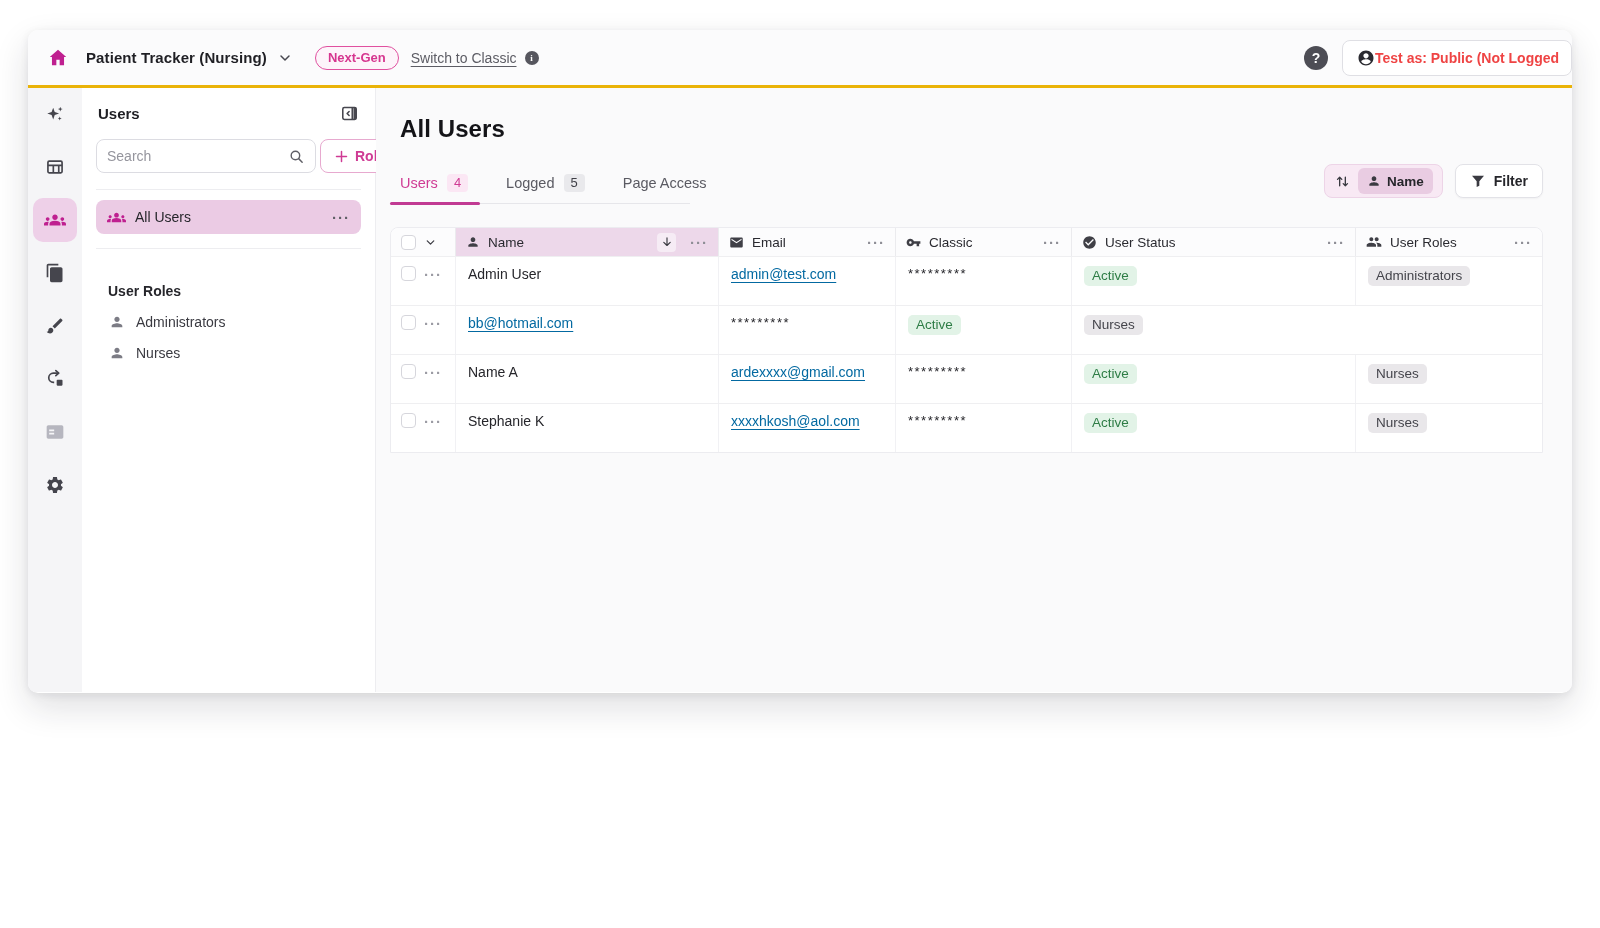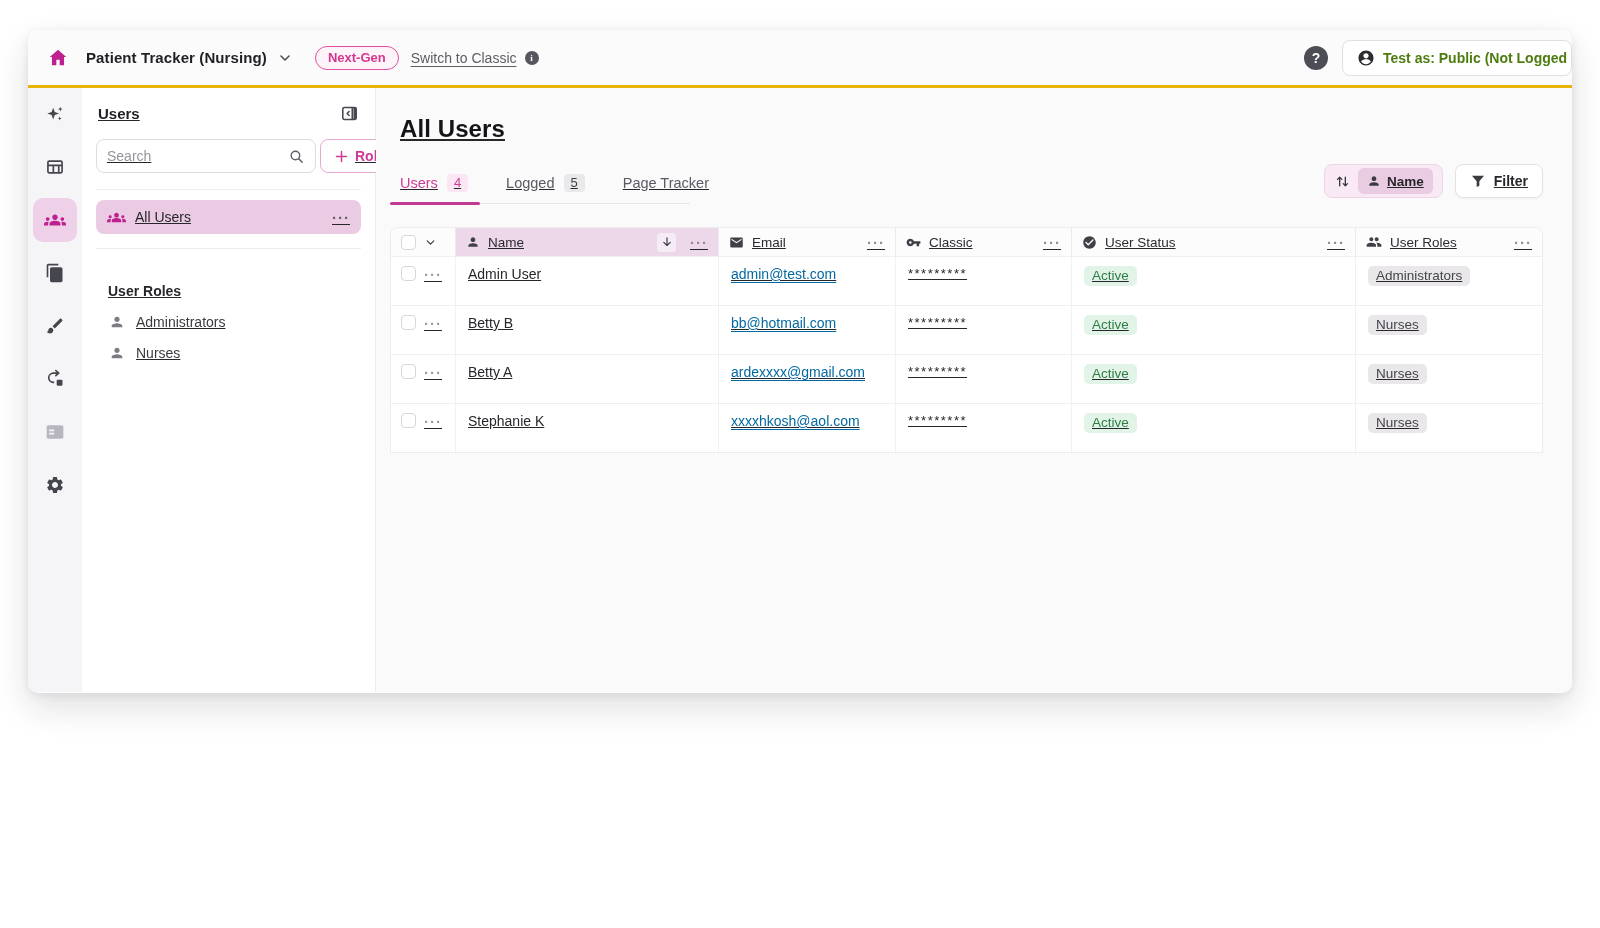--- a/index.html
+++ b/index.html
@@ -16,25 +16,25 @@
   .title-chevron { margin-left:10px; color:#47474f; display:flex; }
   .nextgen-badge { margin-left:22px; border:1.5px solid #e0509f; color:#d6358f; background:#fdf4fa;
                    border-radius:999px; font-size:13px; font-weight:700; padding:3px 12px 4px; }
   .switch-link { margin-left:12px; font-size:14px; color:#5c5c64; text-decoration:underline; text-underline-offset:3px; cursor:pointer; }
   .info-dot { margin-left:8px; width:14px; height:14px; border-radius:50%; background:#56565e; color:#fff;
               font-size:9px; font-weight:700; display:flex; align-items:center; justify-content:center; font-family:"Liberation Serif",serif; }
   .topbar-right { margin-left:auto; display:flex; align-items:center; gap:14px; flex-shrink:0; }
   .help-circle { width:24px; height:24px; border-radius:50%; background:#4d4d55; color:#fff; font-size:14px; font-weight:700;
                  display:flex; align-items:center; justify-content:center; flex-shrink:0; }
   .testas-btn { height:36px; background:#fff; border:1px solid #dfdfe4; border-radius:8px; display:flex; align-items:center;
-                gap:8px; padding:0 14px; font-size:14px; font-weight:600; color:#4d7c0f; white-space:nowrap; flex-shrink:0; width:230px; overflow:hidden; }
+                gap:0; padding:0 14px; font-size:14px; font-weight:600; color:#ef4444; white-space:nowrap; flex-shrink:0; width:230px; overflow:hidden; }
   .testas-btn .ic { flex-shrink:0; color:#2b2b31; }
 
   
-  .body { display:flex; height:604px;text-decoration:underline; }
+  .body { display:flex; height:604px; }
   .rail { width:54px; background:#f5f5f7; padding-top:4px; display:flex; flex-direction:column; align-items:center; gap:9px; }
   .rail-item { width:44px; height:44px; border-radius:10px; display:flex; align-items:center; justify-content:center; color:#45454d; }
   .rail-item.selected { background:#eed0e8; color:#bf2090; }
   .rail-item.muted { color:#b6b6bf; }
 
   
   .sidebar { width:294px; background:#fff; border-right:1px solid #ededf0; padding:16px 14px 0; }
   .sb-title-row { display:flex; align-items:center; justify-content:space-between; padding:0 2px; }
   .sb-title { font-size:15px; font-weight:700; color:#1f1f24; }
   .collapse-ic { color:#47474f; display:flex; }
@@ -255,21 +255,21 @@
         <div class="tabs">
           <span class="tab active">
             <span>Users</span>
             <span class="tab-badge">4</span>
           </span>
           <span class="tab">
             <span>Logged</span>
             <span class="tab-badge">5</span>
           </span>
           <span class="tab">
-            <span>Page Tracker</span>
+            <span>Page Access</span>
           </span>
           <span class="tab-indicator"></span>
         </div>
 
         <div class="toolbar">
           <button class="sort-btn">
             <span class="ic">
               <svg width="17" height="17" viewBox="0 0 24 24" fill="none" stroke="currentColor" stroke-width="1.9" stroke-linecap="round" stroke-linejoin="round">
                   <path d="M8 18V6M5 9l3-3 3 3"></path>
                   <path d="M16 6v12M13 15l3 3 3-3"></path>
@@ -378,43 +378,40 @@
                 <span class="role-badge">Administrators</span>
               </div>
   </div>
 
   <div class="trow grid-cols">
     <div class="td">
       <span class="checkbox"></span>
       <span class="dots">···</span>
     </div>
     <div class="td">
-                <span>Betty B</span>
-              </div>
-    <div class="td">
                 <span class="email-link">bb@hotmail.com</span>
               </div>
     <div class="td">
                 <span class="pw-text">*********</span>
               </div>
     <div class="td">
                 <span class="status-badge">Active</span>
               </div>
     <div class="td">
                 <span class="role-badge">Nurses</span>
               </div>
   </div>
 
   <div class="trow grid-cols">
     <div class="td">
       <span class="checkbox"></span>
       <span class="dots">···</span>
     </div>
     <div class="td">
-                <span>Betty A</span>
+                <span>Name A</span>
               </div>
     <div class="td">
                 <span class="email-link">ardexxxx@gmail.com</span>
               </div>
     <div class="td">
                 <span class="pw-text">*********</span>
               </div>
     <div class="td">
                 <span class="status-badge">Active</span>
               </div>

